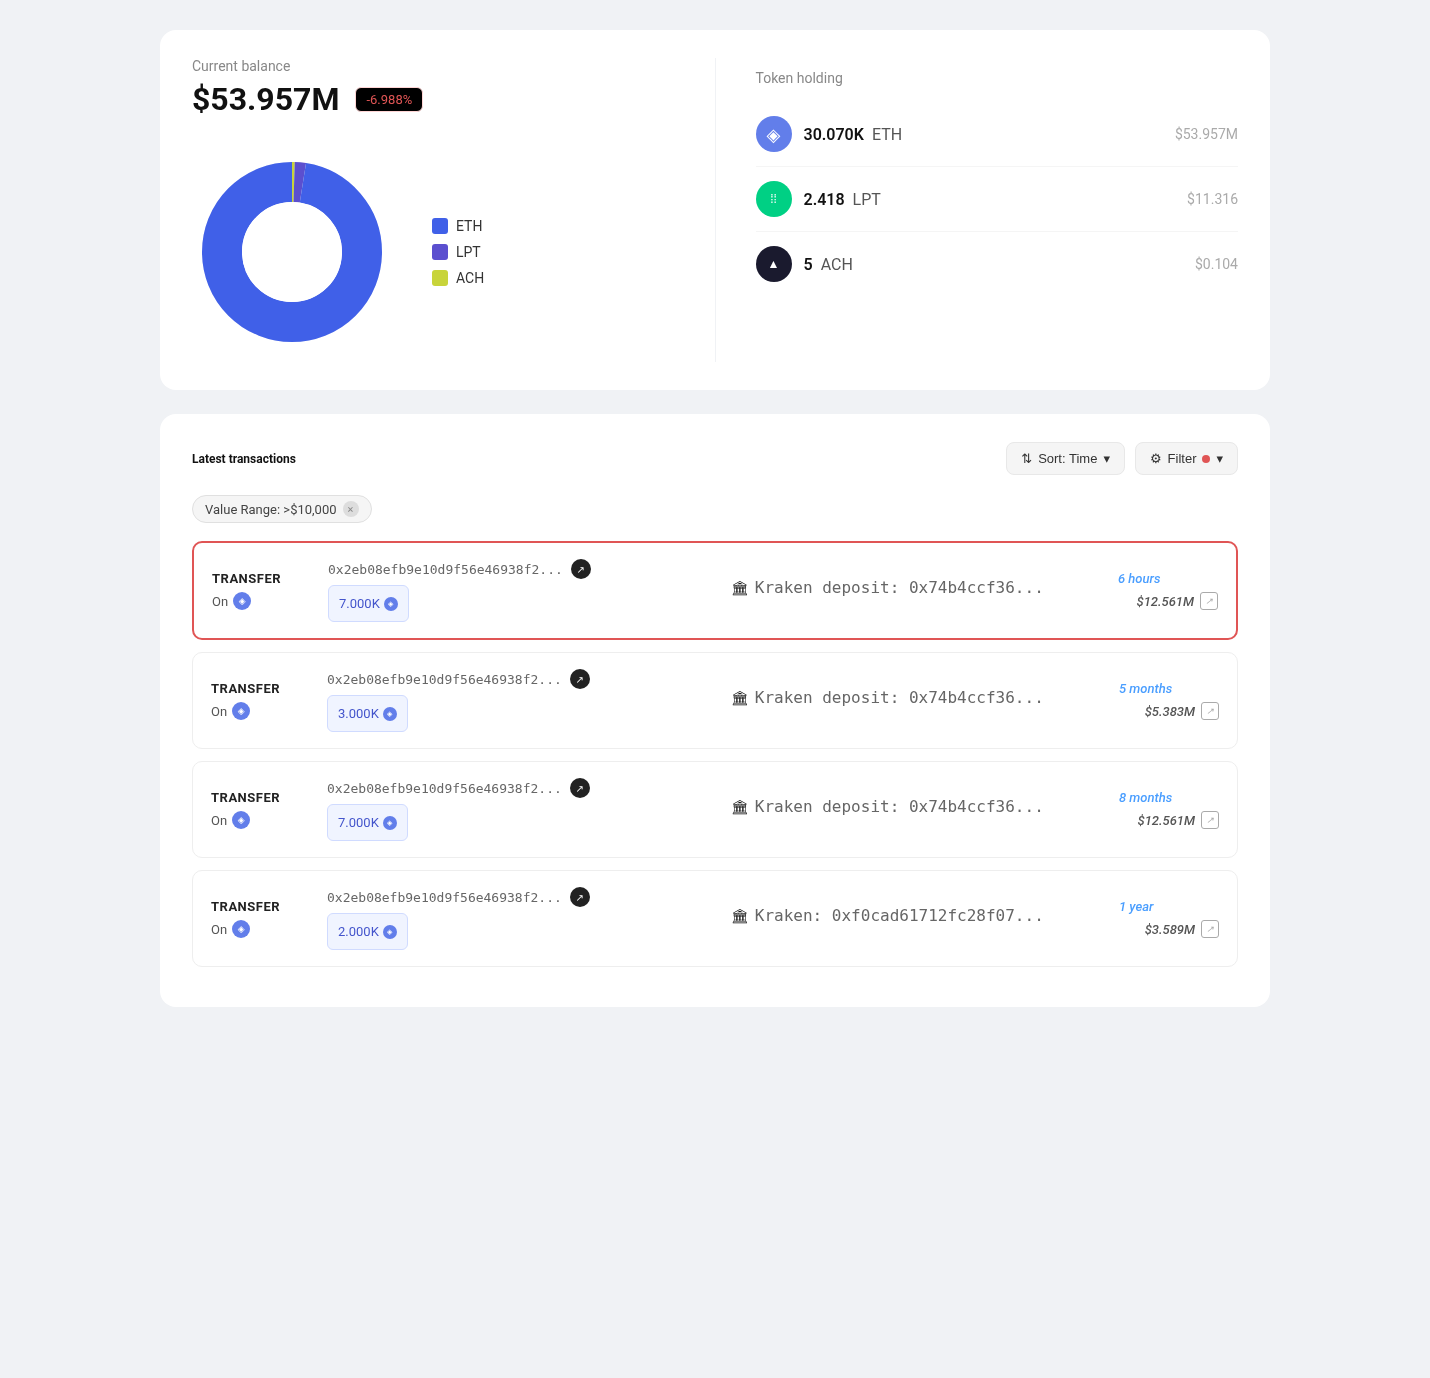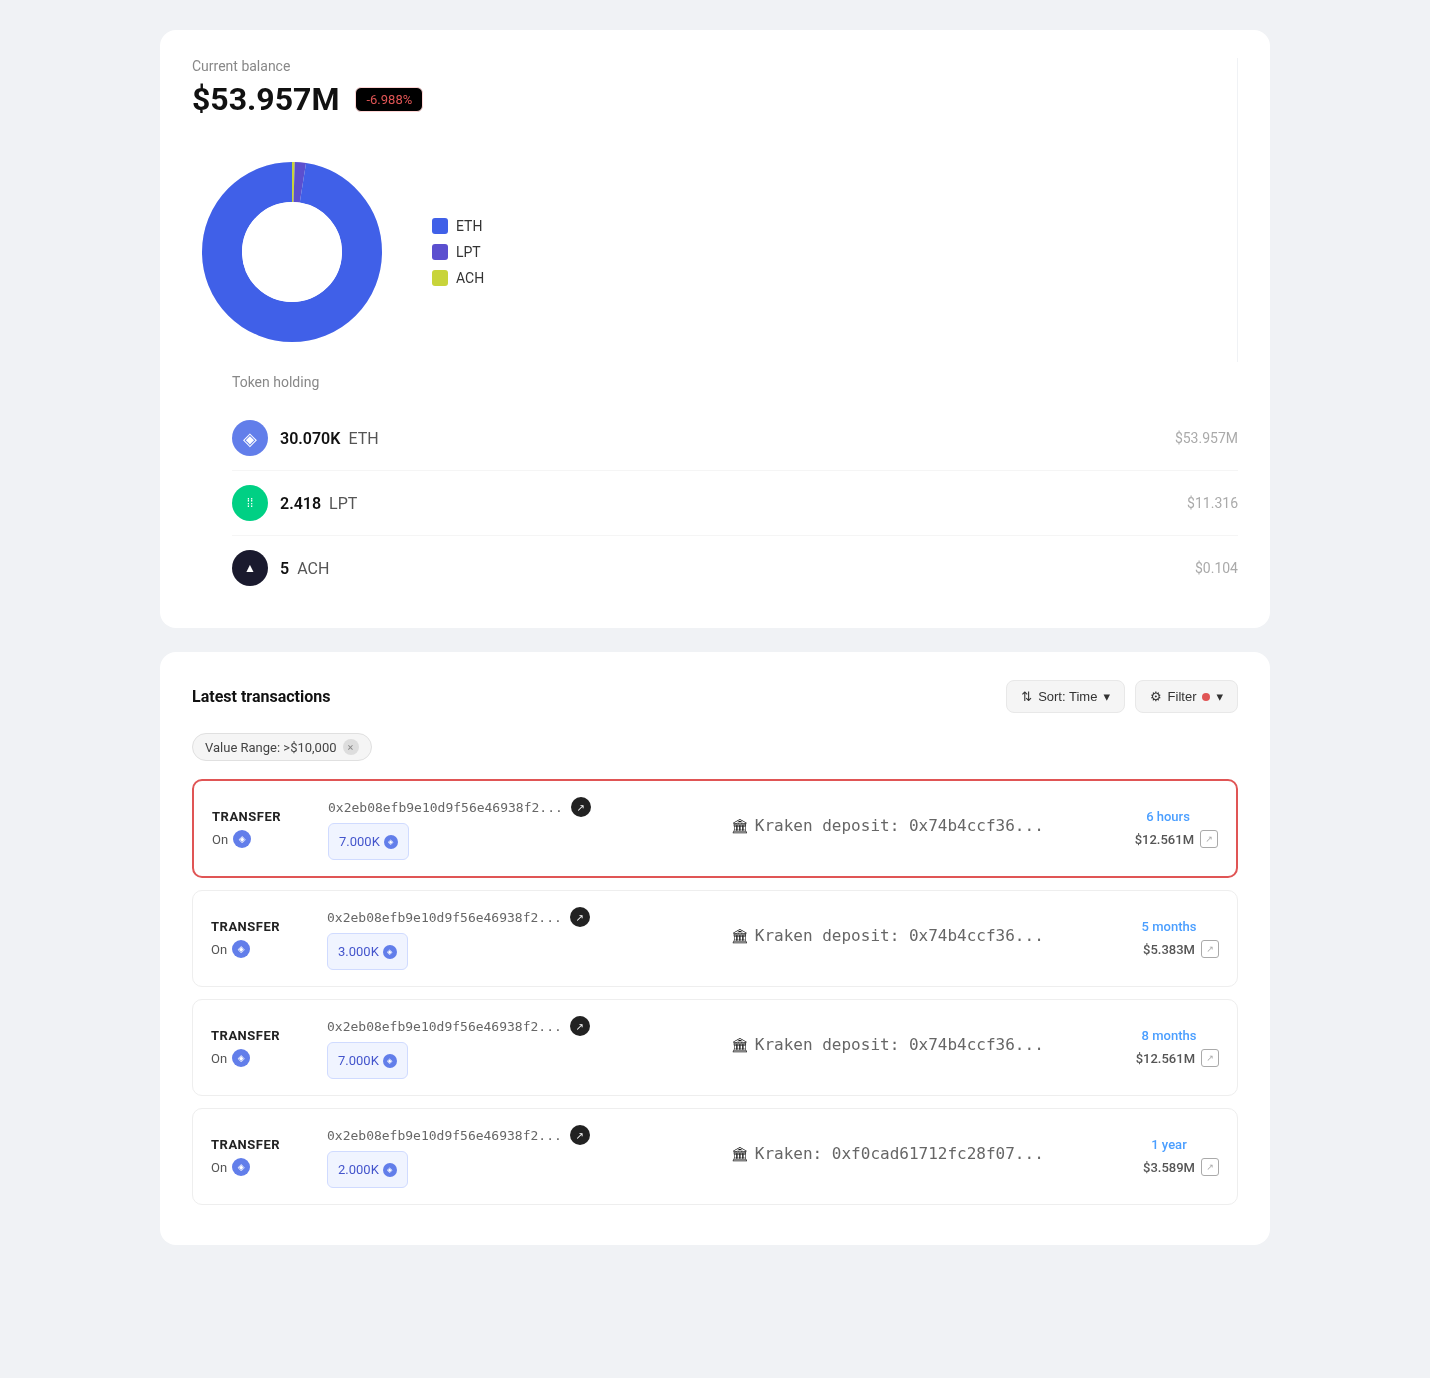--- a/index.html
+++ b/index.html
@@ -17,21 +17,20 @@
     }
 
     
     .top-card {
       background: #fff;
       border-radius: 16px;
       padding: 28px 32px;
       display: flex;
       gap: 0;
       margin-bottom: 24px;
-      flex-direction: column;
     }
 
     .balance-section {
       flex: 1;
       border-right: 1px solid #f0f2f5;
       padding-right: 40px;
     }
 
     .balance-label {
       font-size: 14px;
@@ -166,21 +165,21 @@
     }
 
     .tx-header {
       display: flex;
       align-items: center;
       justify-content: space-between;
       margin-bottom: 20px;
     }
 
     .tx-title {
-      font-size: 16px;
+      font-size: 12px;
       font-weight: 700;
       color: #111;
     }
 
     .tx-controls {
       display: flex;
       gap: 10px;
     }
 
     .ctrl-btn {
@@ -356,22 +355,23 @@
     }
 
     .tx-dest-label {
       font-size: 16px;
       color: #666;
       font-family: monospace;
     }
 
     .tx-right {
       width: 100px;
-      text-align: center;
+      text-align: left;
       flex-shrink: 0;
+      font-style: italic;
     }
 
     .tx-time {
       font-size: 13px;
       color: #4a9eff;
       font-weight: 500;
       margin-bottom: 6px;
     }
 
     .tx-usd {

